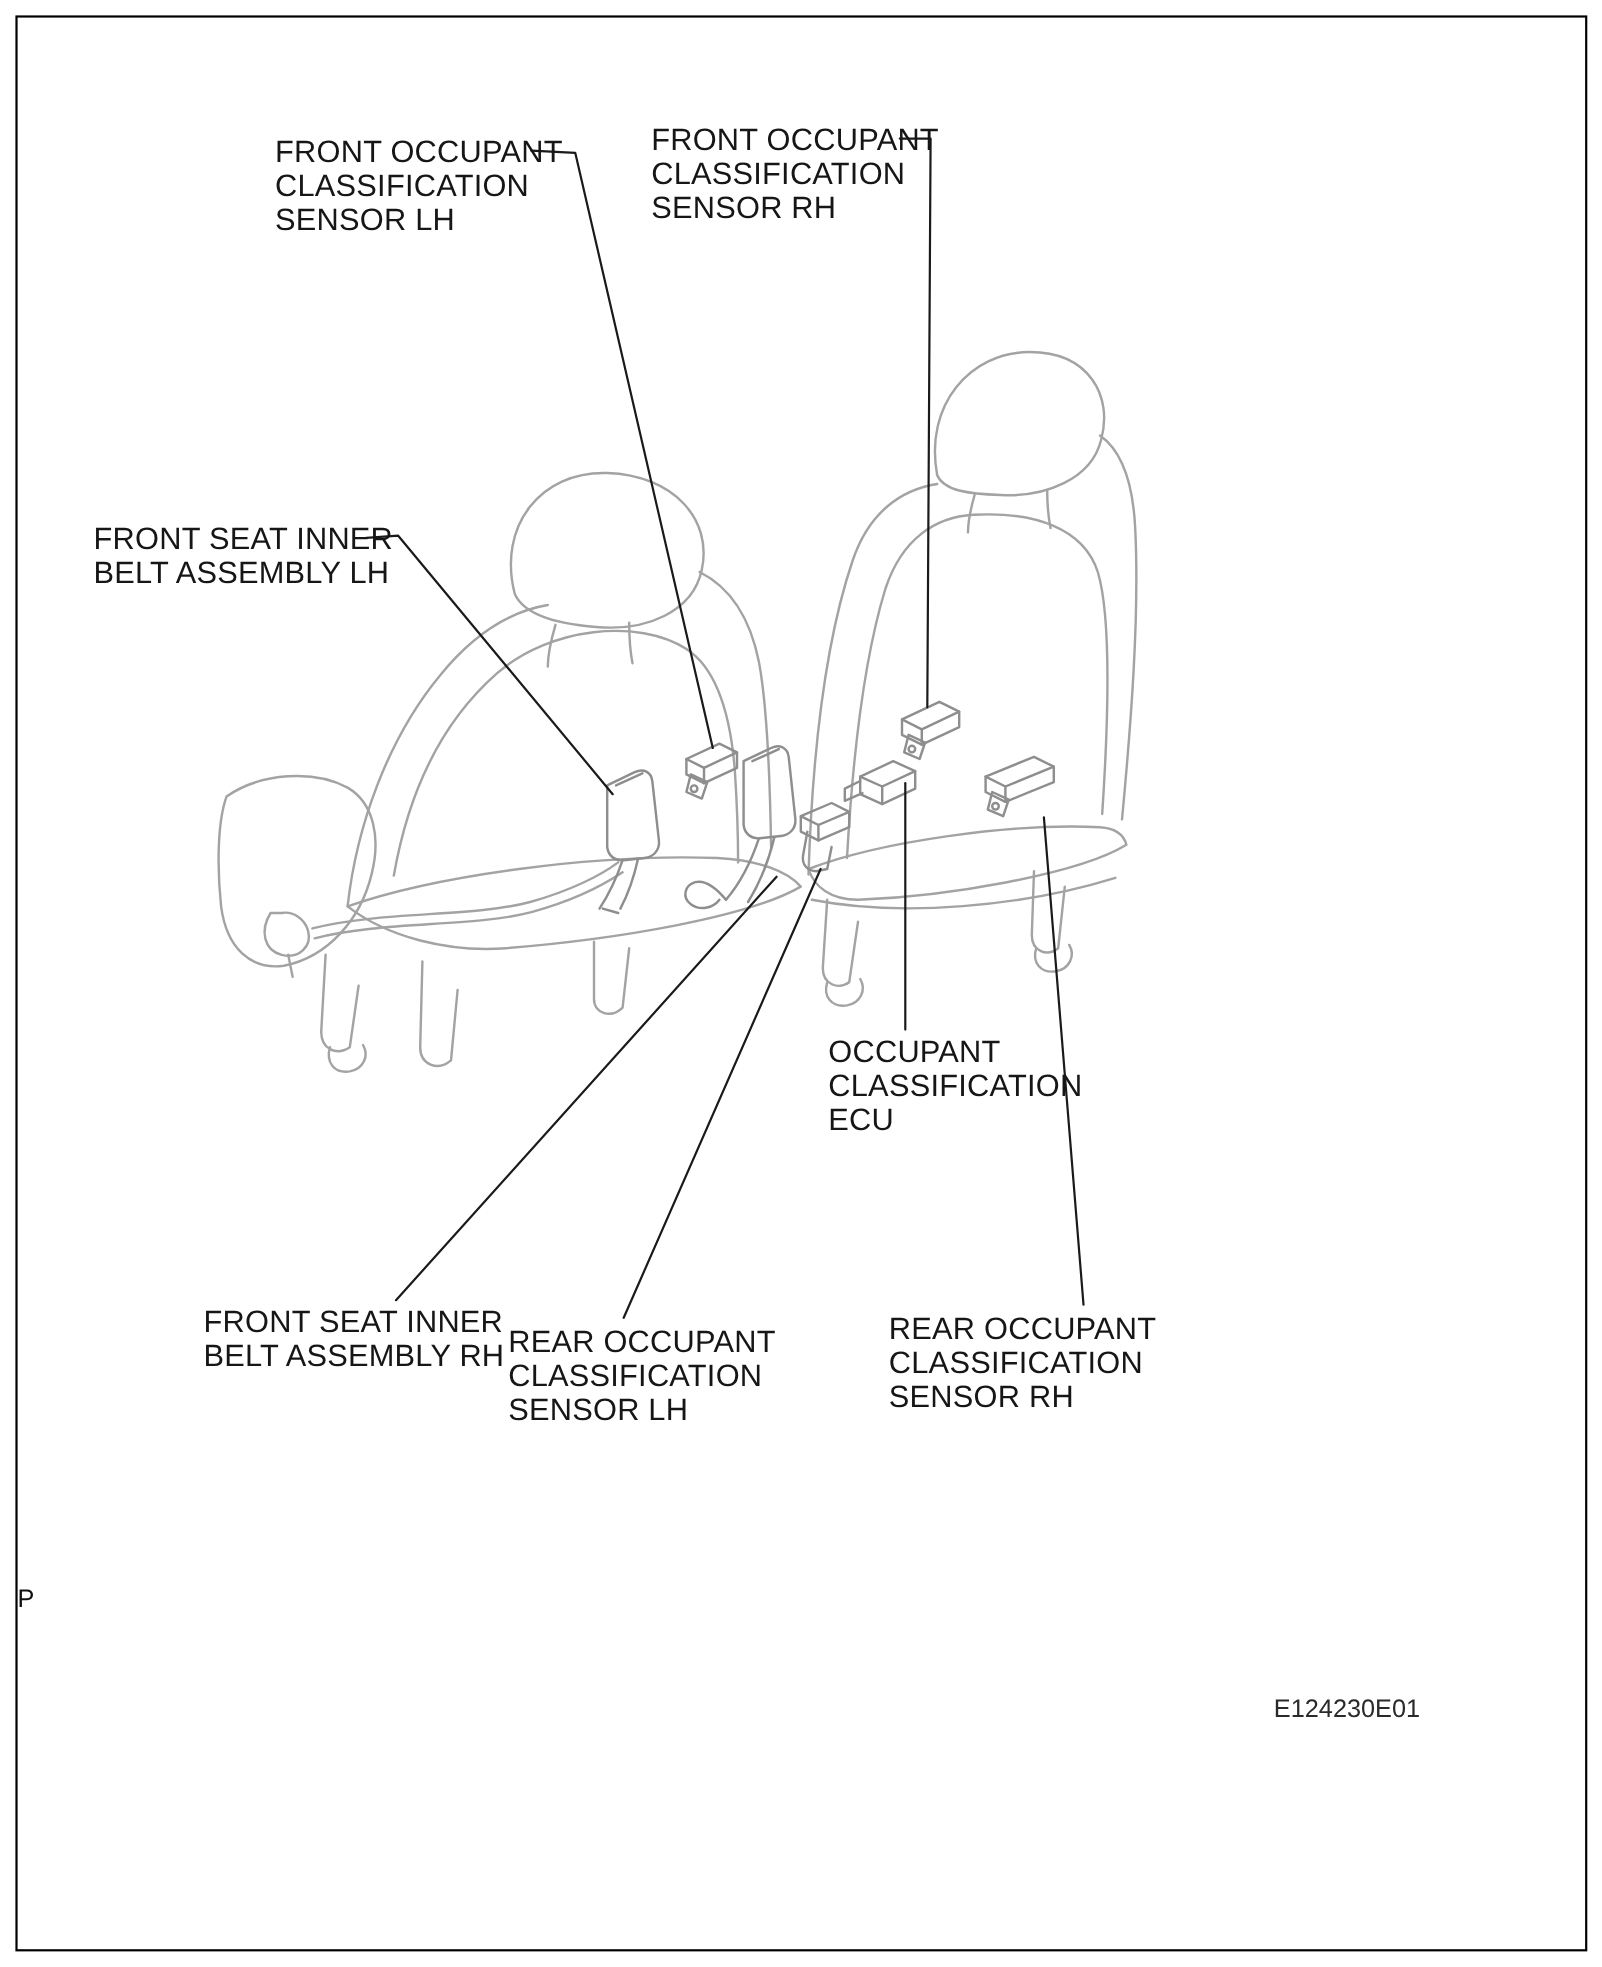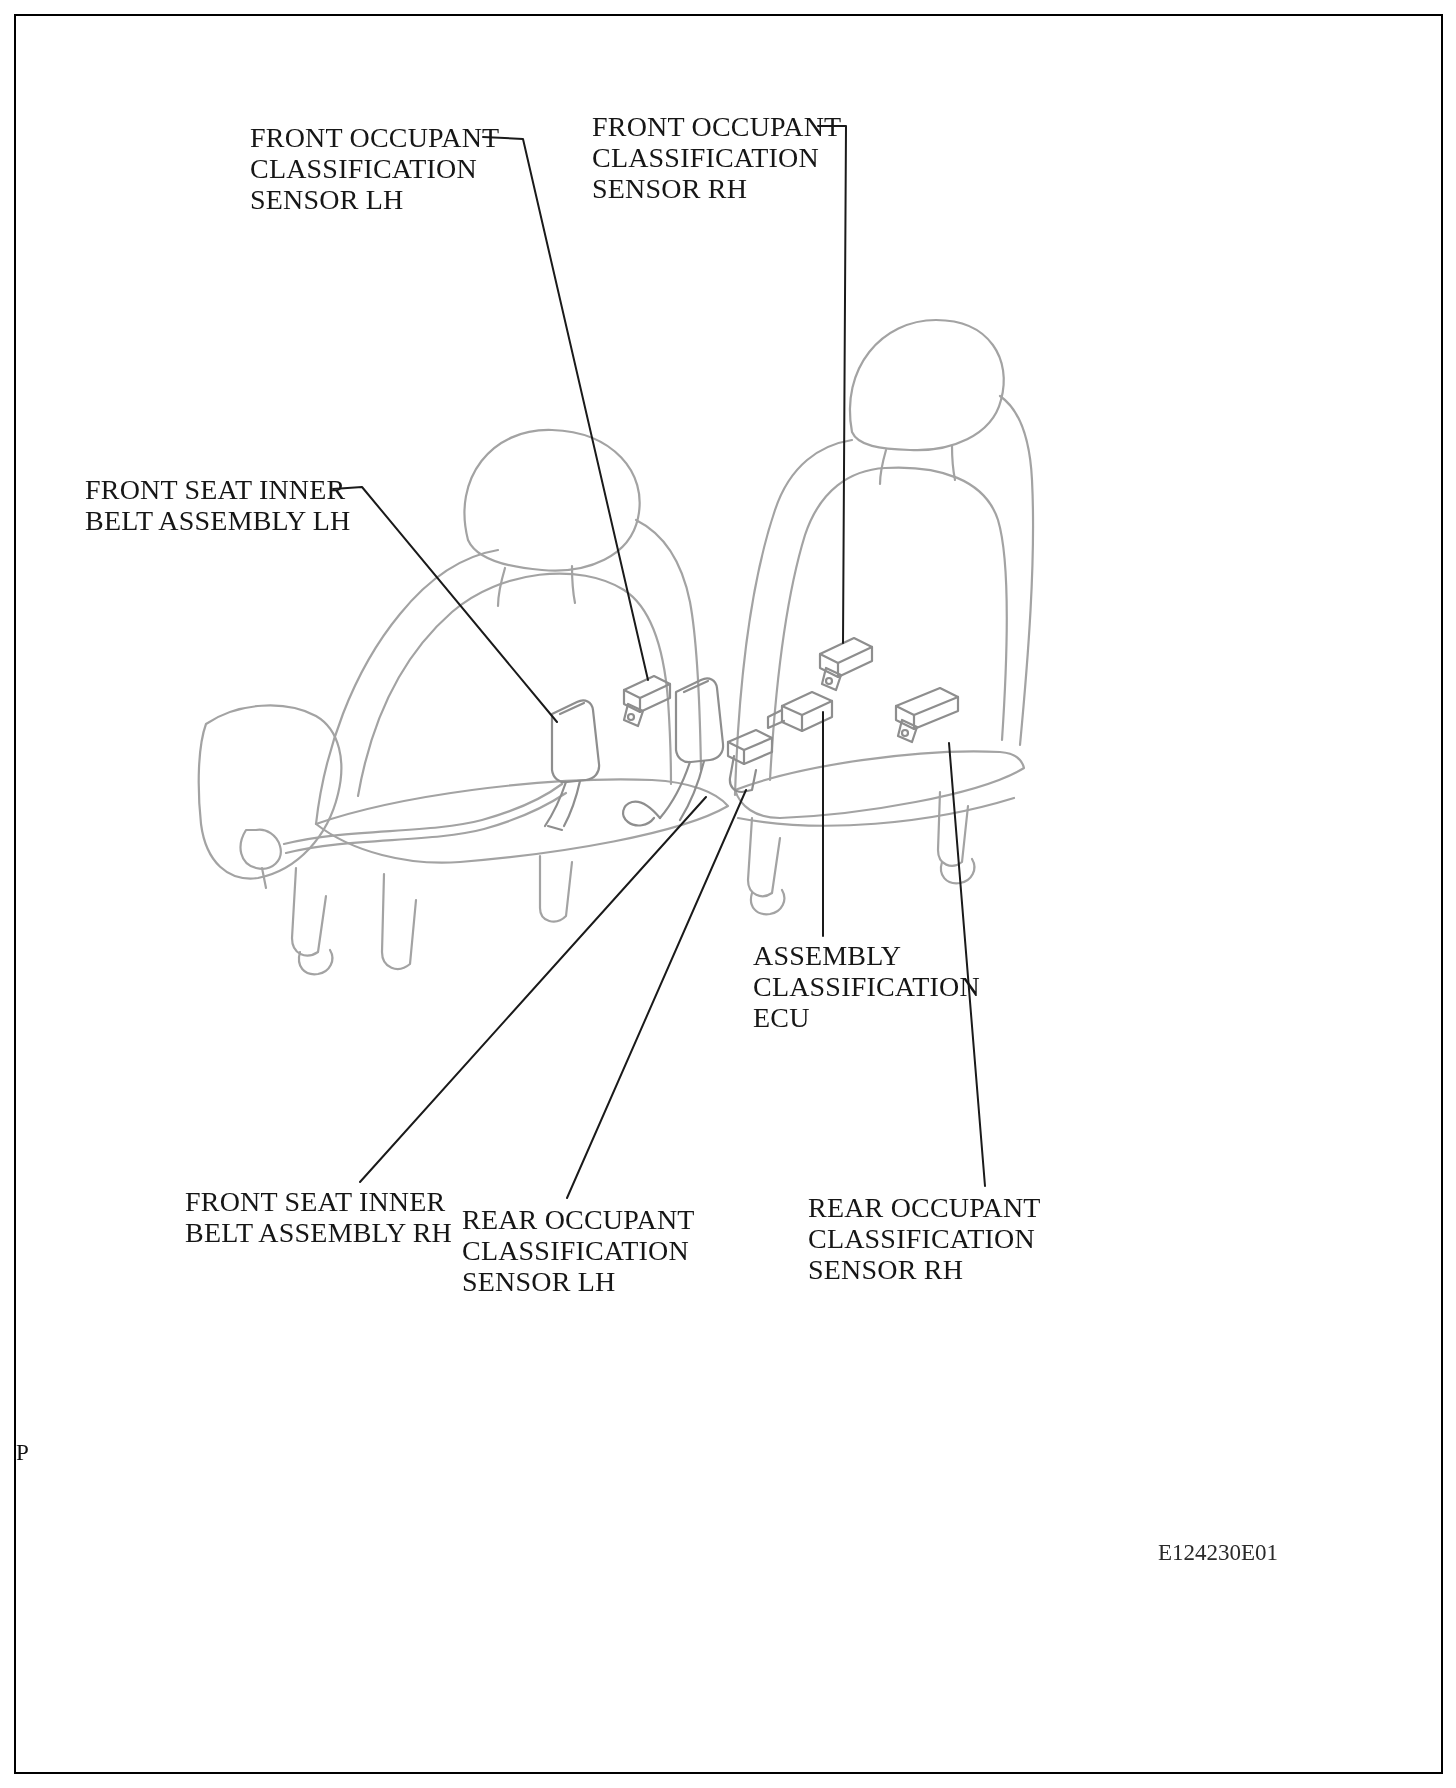--- a/index.html
+++ b/index.html
@@ -1,21 +1,21 @@
 <!DOCTYPE html>
 <html><head>
 <meta charset="utf-8">
 <style>
   html,body{margin:0;padding:0;background:#ffffff;}
   .page{
     position:relative;
     width:1456px;
     height:1788px;
     background:#ffffff;
-    font-family:Liberation Serif, serif;
+    font-family:Liberation Sans, sans-serif;
     overflow:hidden;
   }
   .page-border{
     position:absolute;
     left:14px; top:14px; right:13px; bottom:14px;
     border:2px solid #000000;
     pointer-events:none;
   }
   .diagram-svg{
     position:absolute;
@@ -167,21 +167,21 @@
 CLASSIFICATION
 SENSOR LH</div>
 
   <div class="label" style="left:592px; top:111px;">FRONT OCCUPANT
 CLASSIFICATION
 SENSOR RH</div>
 
   <div class="label" style="left:85px; top:474px;">FRONT SEAT INNER
 BELT ASSEMBLY LH</div>
 
-  <div class="label" style="left:753px; top:940px;">ASSEMBLY
+  <div class="label" style="left:753px; top:940px;">OCCUPANT
 CLASSIFICATION
 ECU</div>
 
   <div class="label" style="left:185px; top:1186px;">FRONT SEAT INNER
 BELT ASSEMBLY RH</div>
 
   <div class="label" style="left:462px; top:1204px;">REAR OCCUPANT
 CLASSIFICATION
 SENSOR LH</div>
 

